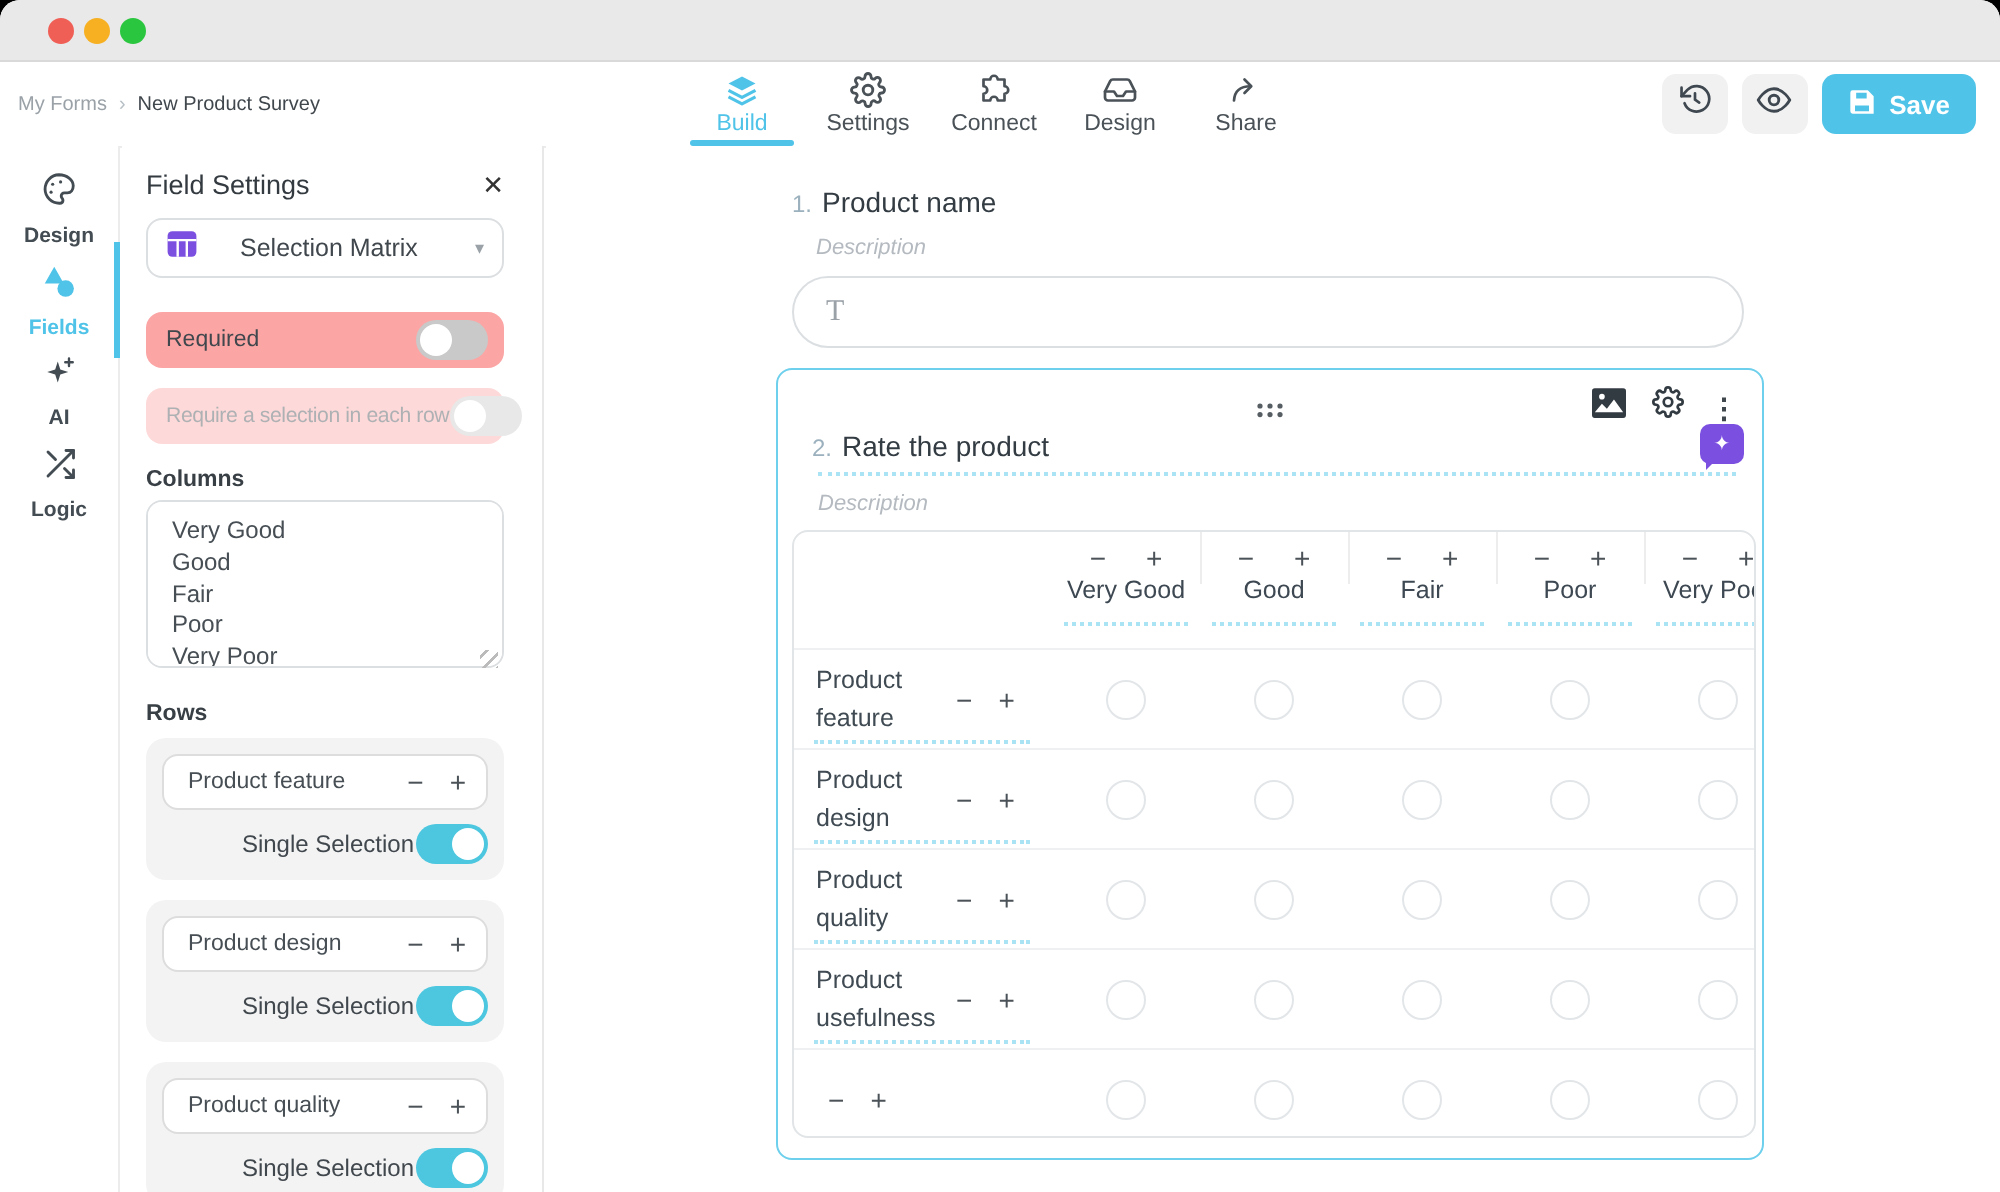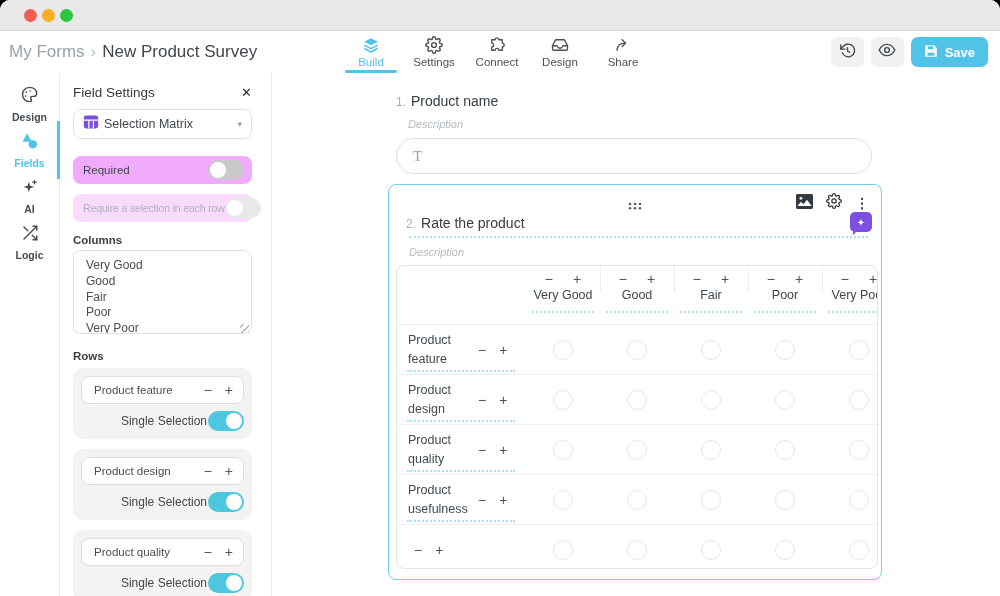--- a/index.html
+++ b/index.html
@@ -7,21 +7,21 @@
         font-family:"Liberation Sans",sans-serif;border-radius:10px 10px 0 0;
         -webkit-font-smoothing:antialiased;color:#3f4850;}
 
   
   .titlebar{position:absolute;top:0;left:0;right:0;height:30px;background:#e9e9e9;border-bottom:1px solid #d9d9d9;}
   .tl{position:absolute;top:9px;width:13px;height:13px;border-radius:50%;}
   .tl.r{left:24px;background:#f05f56;} .tl.y{left:42px;background:#f6b022;} .tl.g{left:60px;background:#2bc63f;}
 
   
   .appheader{position:absolute;top:31px;left:0;right:0;height:42px;background:#fff;border-bottom:1px solid #ececec;}
-  .breadcrumb{position:absolute;left:9px;top:0;height:42px;display:flex;align-items:center;font-size:17px;}
+  .breadcrumb{position:absolute;left:9px;top:0;height:42px;display:flex;align-items:center;font-size:10px;}
   .bc-parent{color:#9aa2a8;} .bc-sep{color:#b8c0c6;margin:0 6px;} .bc-current{color:#40474d;}
   .tabs{position:absolute;left:343px;top:0;height:42px;display:flex;gap:7px;}
   .tab{position:relative;min-width:56px;height:42px;display:flex;flex-direction:column;align-items:center;justify-content:center;gap:2px;
        font-size:11.5px;color:#4a5258;cursor:pointer;}
   .tab svg{display:block;}
   .tab.active{color:#4fc3e8;}
   .tab.active::after{content:"";position:absolute;left:2px;right:2px;bottom:0;height:3px;background:#4fc3e8;border-radius:2px;}
   .actions{position:absolute;right:12px;top:6px;display:flex;gap:7px;align-items:flex-end;}
   .iconbtn{width:33px;height:30px;background:#f1f1f1;border-radius:7px;display:flex;align-items:center;justify-content:center;cursor:pointer;}
   .savebtn{height:30px;background:#4fc3e8;border-radius:7px;display:flex;align-items:center;gap:7px;color:#fff;
@@ -34,24 +34,24 @@
   .rail-item.active .rlabel{color:#4fc3e8;}
   .rail-item.active::after{content:"";position:absolute;right:-1px;top:-6px;bottom:-6px;width:3px;background:#4fc3e8;}
 
   
   .panel{position:absolute;top:73px;left:61px;bottom:0;width:211px;border-right:1px solid #e8e8e8;background:#fff;
          padding:11px 19px 0 12px;box-sizing:border-box;overflow:hidden;}
   .panel-head{display:flex;align-items:center;justify-content:space-between;height:16px;}
   .panel-title{font-size:13.5px;color:#333a40;}
   .close-x{font-size:13px;color:#333;cursor:pointer;}
   .type-select{margin-top:9px;height:28px;border:1px solid #dcdfe1;border-radius:8px;display:flex;align-items:center;
-               padding:0 9px;gap:5px;cursor:pointer;background:#fff;}
+               padding:0 9px;gap:21px;cursor:pointer;background:#fff;}
   .type-select .tlabel{font-size:12.5px;color:#40474d;flex:1;}
   .type-select .caret{font-size:9px;color:#9aa2a8;}
-  .toggle-row{margin-top:17px;height:28px;background:#f0abfc;border-radius:8px;display:flex;align-items:center;
+  .toggle-row{margin-top:17px;height:28px;background:#fca5a5;border-radius:8px;display:flex;align-items:center;
               justify-content:space-between;padding:0 8px 0 10px;box-sizing:border-box;}
   .toggle-row .tglabel{font-size:11.5px;color:#40474d;white-space:nowrap;}
   .toggle-row.disabled{margin-top:10px;opacity:.42;}
   .toggle-row.disabled .tglabel{font-size:10.6px;letter-spacing:-.2px;}
   .switch{position:relative;width:36px;height:20px;border-radius:10px;background:#c9c9c9;flex:0 0 auto;cursor:pointer;}
   .switch::after{content:"";position:absolute;top:2px;left:2px;width:16px;height:16px;border-radius:50%;background:#fff;}
   .switch.on{background:#4cc7df;}
   .switch.on::after{left:auto;right:2px;}
   .sec-label{margin-top:12px;font-size:11.5px;font-weight:bold;color:#383f45;}
   .cols-wrap{position:relative;margin-top:4px;}

